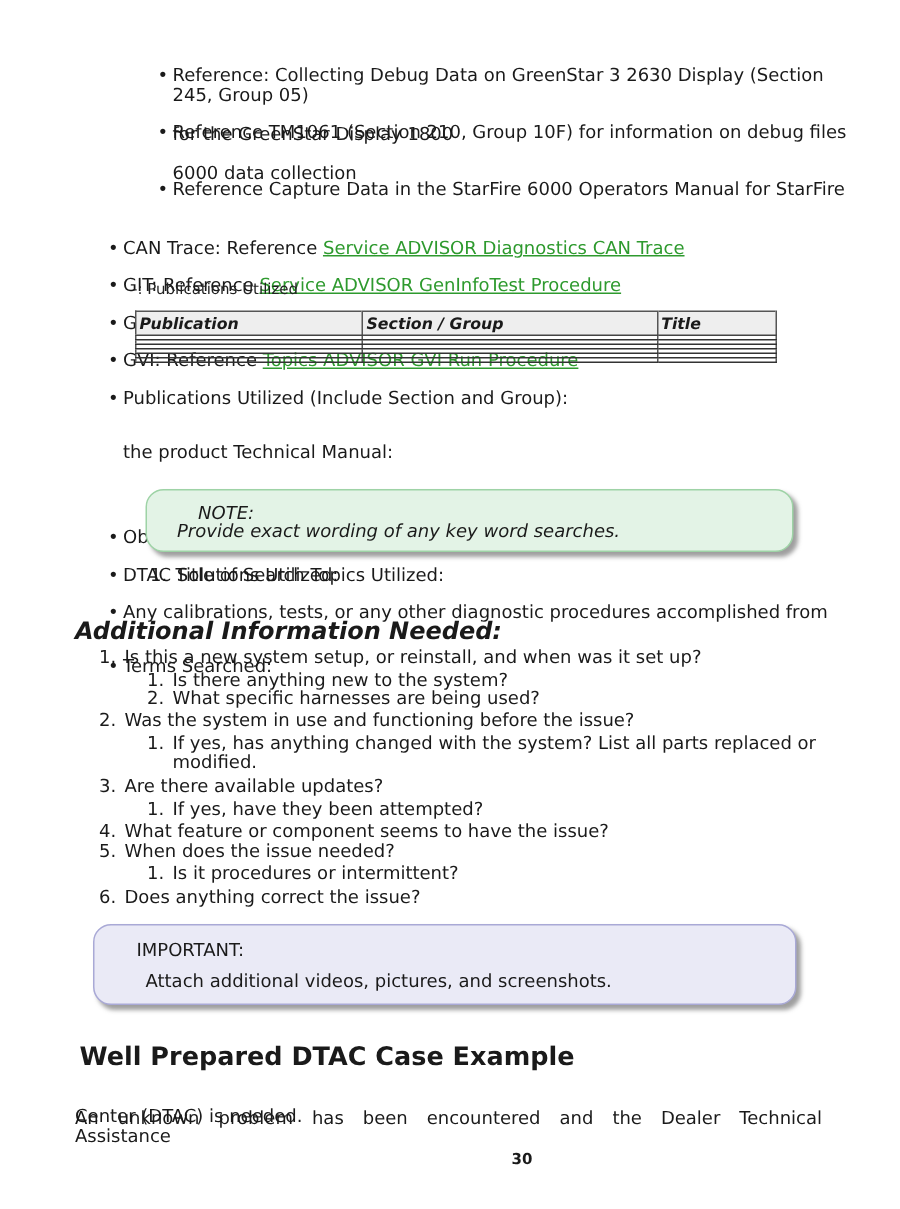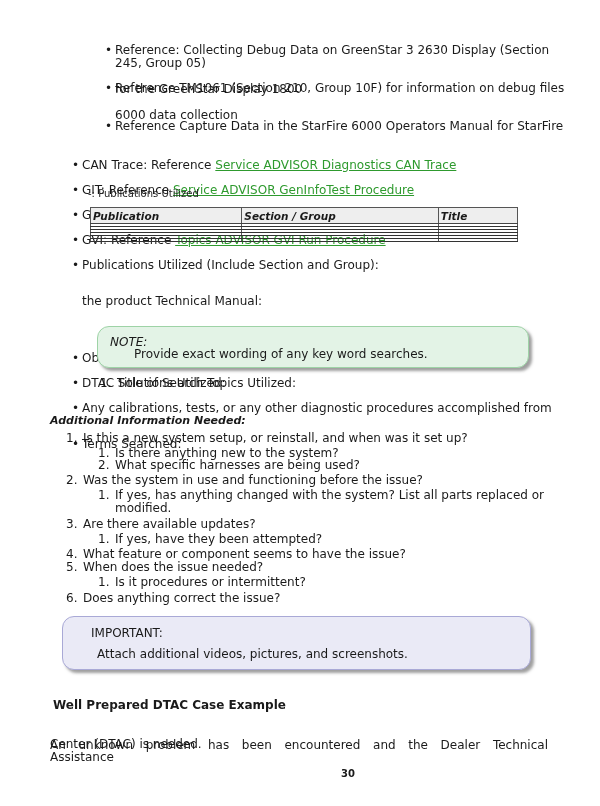--- a/index.html
+++ b/index.html
@@ -27,21 +27,21 @@
   table.pub td {
     height: 2px; padding: 0; border-bottom: 1.5px solid #333; border-right: 1.5px solid #555;
     font-size: 1px; line-height: 1px;
   }
   .note {
     border-radius: 12px; box-sizing: border-box;
     box-shadow: 3px 3px 3px rgba(80,80,80,0.55);
   }
   .note-green { background: #e3f3e6; border: 1px solid #9ed3a6; }
   .note-purple { background: #eaeaf6; border: 1px solid #a9a9d6; }
-  .heading { font-weight: bold; font-size: 12px; }
+  .heading { font-weight: bold; font-size: 17px; }
   .justify { text-align: justify; text-align-last: left; margin-top: 20px; }
 </style>
 </head>
 <body>
 
 <ul>
   <li class="abs bullet-item" style="left:115px; top:44px;"><span>Reference: Collecting Debug Data on GreenStar 3 2630 Display (Section</span></li>
   <li class="abs" style="left:115px; top:57px;"><span>245, Group 05)</span></li>
   <li class="abs bullet-item" style="left:115px; top:70px;"><span>Reference TM1061 (Section 210, Group 10F) for information on debug files</span></li>
   <li class="abs" style="left:115px; top:83px;"><span>for the GreenStar Display 1800</span></li>
@@ -120,30 +120,30 @@
 
 <ul>
   <li class="abs bullet-item" style="left:82px; top:256px;"><span>Observable Symptoms Utilized:</span></li>
   <li class="abs bullet-item" style="left:82px; top:269px;"><span>DTAC Solutions Utilized:</span></li>
   <li class="abs bullet-item" style="left:82px; top:282px;"><span>Any calibrations, tests, or any other diagnostic procedures accomplished from</span></li>
   <li class="abs" style="left:82px; top:295px;"><span>the product Technical Manual:</span></li>
   <li class="abs bullet-item" style="left:82px; top:306px;"><span>Terms Searched:</span></li>
 </ul>
 
 <div class="abs note note-green" style="left:97px; top:326px; width:432px; height:42px;">
-  <div class="abs" style="left:12px; top:9px; font-style:italic;">NOTE:</div>
-  <div class="abs" style="left:36px; top:21px; ">Provide exact wording of any key word searches.</div>
+  <div class="abs" style="left:34px; top:9px; font-style:italic;">NOTE:</div>
+  <div class="abs" style="left:20px; top:21px; font-style:italic;">Provide exact wording of any key word searches.</div>
 </div>
 
 <div class="abs" style="left:117px; top:377px;">
   <span class="num">1.</span>
   <span>Title of Search Topics Utilized:</span>
 </div>
 
-<div class="abs" style="left:50px; top:415px; font-weight:bold; font-style:italic; font-size:11px;">Additional Information Needed:</div>
+<div class="abs" style="left:50px; top:415px; font-weight:bold; font-style:italic; font-size:16px;">Additional Information Needed:</div>
 
 <ol>
   <li class="abs" style="left:83px; top:432px;"><span class="num">1.</span><span>Is this a new system setup, or reinstall, and when was it set up?</span></li>
   <li class="abs" style="left:115px; top:447px;"><span class="num">1.</span><span>Is there anything new to the system?</span></li>
   <li class="abs" style="left:115px; top:459px;"><span class="num">2.</span><span>What specific harnesses are being used?</span></li>
   <li class="abs" style="left:83px; top:474px;"><span class="num">2.</span><span>Was the system in use and functioning before the issue?</span></li>
   <li class="abs" style="left:115px; top:489px;"><span class="num">1.</span><span>If yes, has anything changed with the system? List all parts replaced or</span></li>
   <li class="abs" style="left:115px; top:502px;"><span>modified.</span></li>
   <li class="abs" style="left:83px; top:518px;"><span class="num">3.</span><span>Are there available updates?</span></li>
   <li class="abs" style="left:115px; top:533px;"><span class="num">1.</span><span>If yes, have they been attempted?</span></li>

